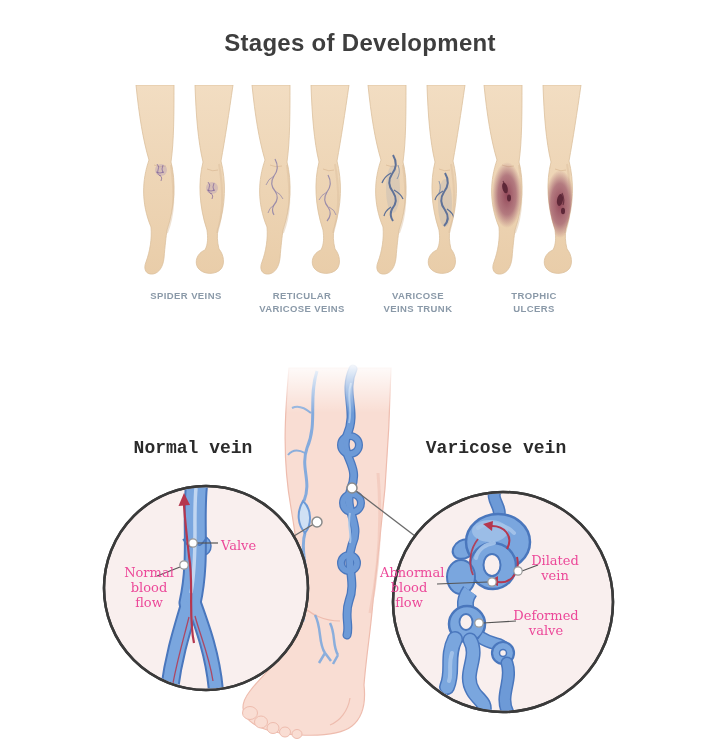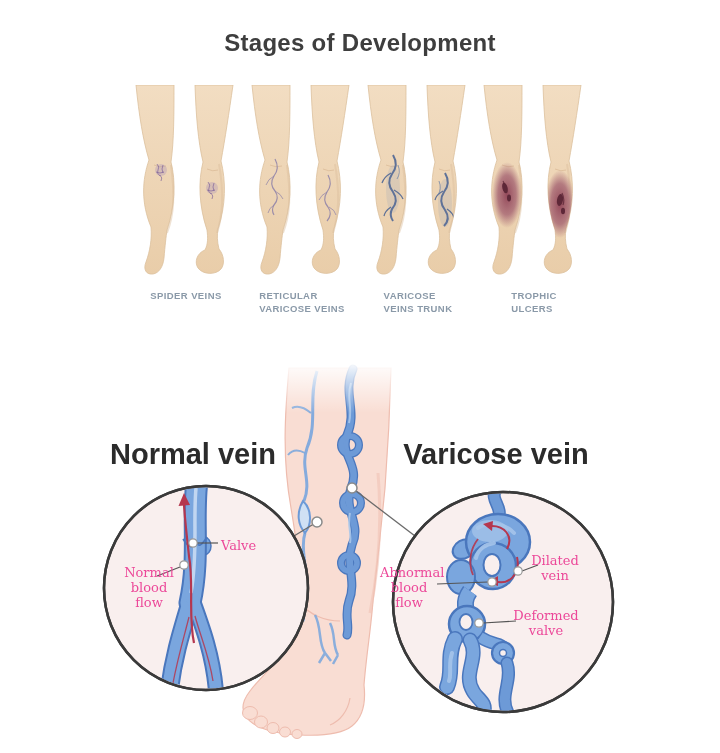--- a/index.html
+++ b/index.html
@@ -4,25 +4,25 @@
 <style>
   html,body { margin:0; padding:0; background:#fff; }
   .page { position:relative; width:720px; height:753px; background:#fff; overflow:hidden;
           font-family:"Liberation Sans", sans-serif; }
   .title { position:absolute; top:29px; left:0; width:100%; text-align:center;
            font-size:24px; font-weight:bold; color:#3e3e3e; letter-spacing:.3px; }
   .stages { position:absolute; top:85px; left:0; width:720px; display:flex; justify-content:center; }
   .stage  { width:116px; display:flex; flex-direction:column; align-items:center; }
   .stage svg { display:block; }
   .stage-label { margin-top:14px; font-size:9.5px; font-weight:bold; color:#8a99a8;
-                 letter-spacing:.4px; line-height:13px; white-space:pre-line; }
+                 letter-spacing:.4px; line-height:13px; text-align:center; white-space:pre-line; }
   .bottom { position:absolute; top:353px; left:0; width:720px; height:400px; }
   .bottom svg.main { position:absolute; left:0; top:0; }
-  .vein-heading { position:absolute; font-family:Liberation Sans, sans-serif; font-weight:bold;
-                  font-size:29px; color:#2b2b2b; text-align:center; }
+  .vein-heading { position:absolute; font-family:Liberation Mono, monospace; font-weight:bold;
+                  font-size:18px; color:#2b2b2b; text-align:center; }
   .heading-normal   { left:103px; top:438px; width:180px; }
   .heading-varicose { left:396px; top:438px; width:200px; }
   .serif-label { position:absolute; font-family:"DejaVu Serif", serif; color:#ec4899;
                  font-size:13px; line-height:15px; text-align:center; white-space:pre-line; }
   .lbl-valve    { left:221px; top:538px; width:60px; text-align:left; }
   .lbl-nflow    { left:120px; top:565px; width:58px; }
   .lbl-aflow    { left:380px; top:565px; width:58px; }
   .lbl-dilated  { left:524px; top:553px; width:62px; }
   .lbl-deformed { left:512px; top:608px; width:68px; }
 </style>

